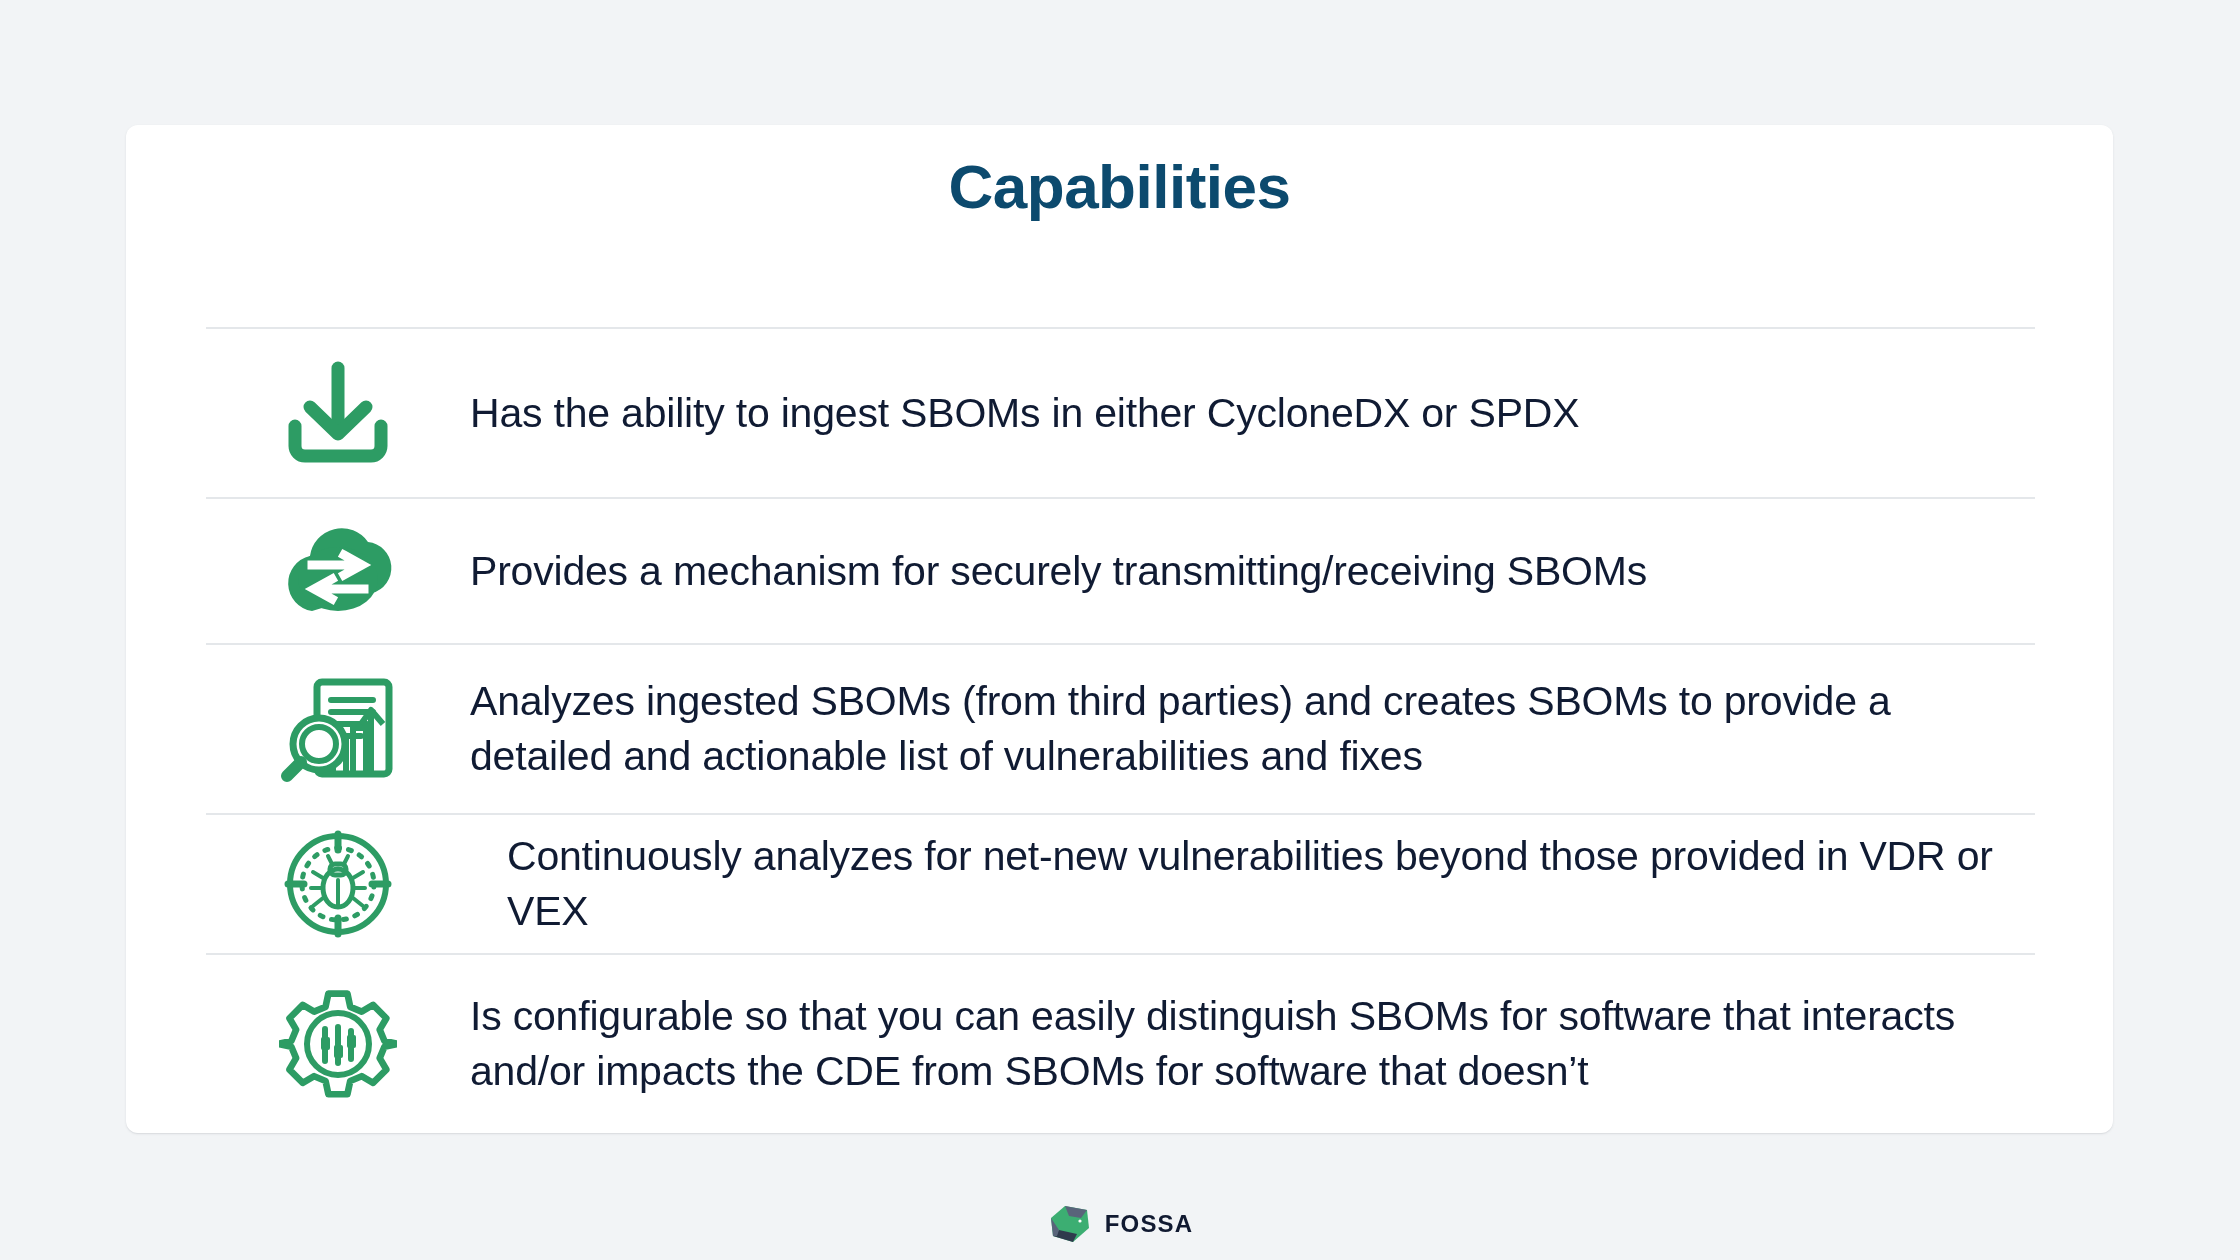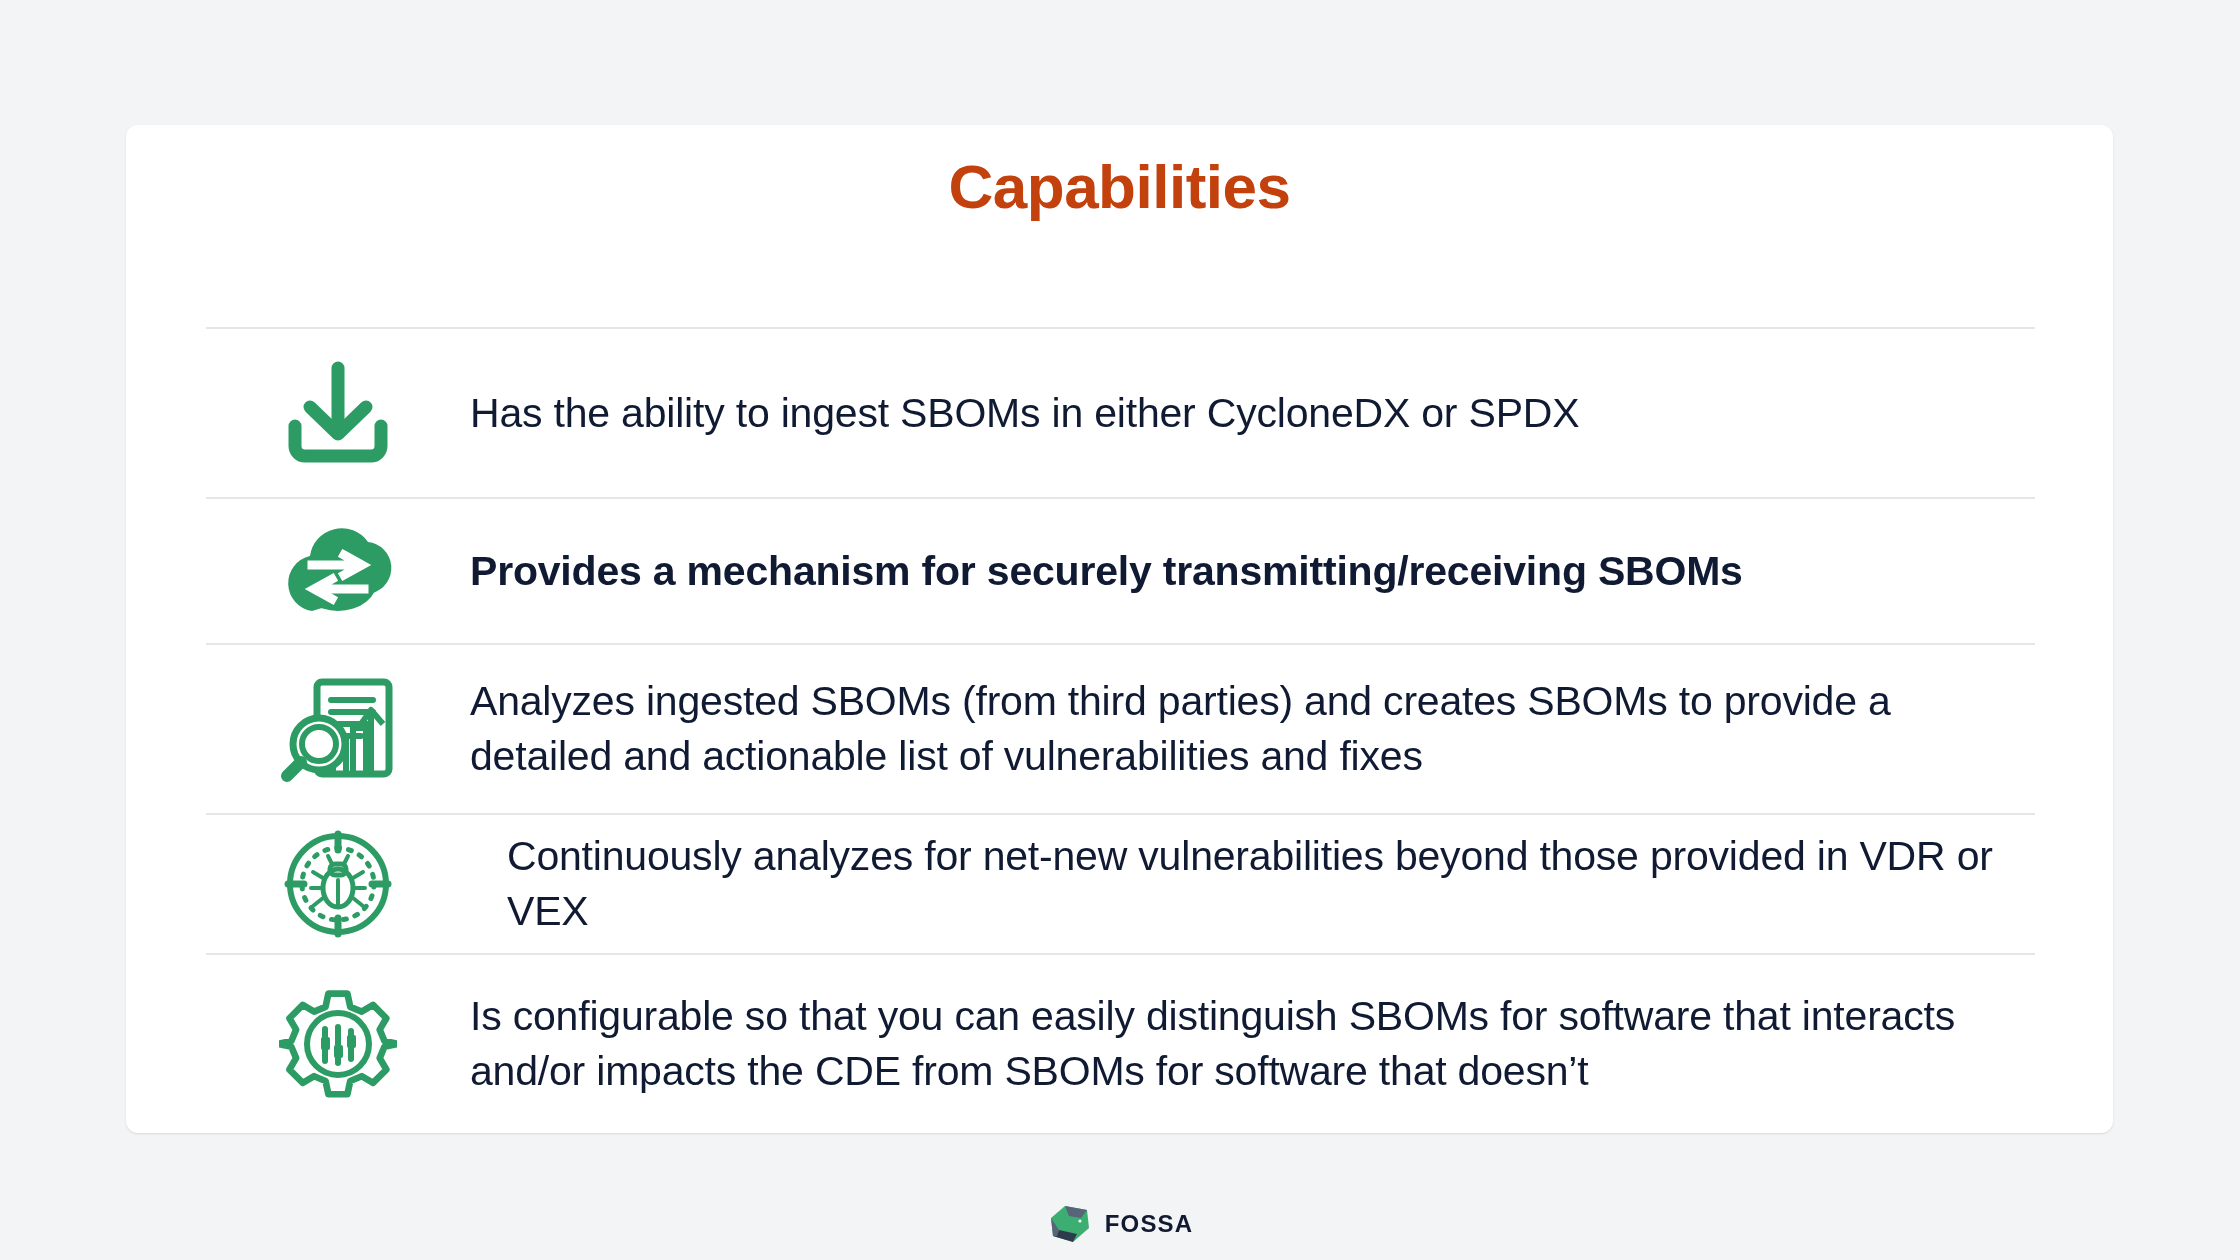--- a/index.html
+++ b/index.html
@@ -33,21 +33,21 @@
 
   .card-title {
     position: absolute;
     top: 26px;
     left: 0;
     width: 100%;
     text-align: center;
     font-size: 62px;
     font-weight: 700;
     letter-spacing: -0.5px;
-    color: #c2410c;
+    color: #0c4a6e;
     font-family: "Liberation Sans", sans-serif;
   }
 
   .rows {
     position: absolute;
     left: 80px;
     top: 158px;
     width: 1829px;
     margin-top: 44px;
   }
@@ -73,21 +73,21 @@
     flex: 1 1 auto;
     font-size: 41px;
     line-height: 1.33;
     color: #101b33;
     letter-spacing: -0.2px;
     padding-right: 20px;
     font-family: "Liberation Sans", sans-serif;
   }
 
   .row-1 { height: 170px; }
-  .row-2 { height: 146px; font-weight: bold; }
+  .row-2 { height: 146px; }
   .row-3 { height: 170px; }
   .row-4 { height: 140px; gap: 37px; }
   .row-5 { height: 180px; }
 
   .footer {
     position: absolute;
     left: 0;
     top: 1168px;
     width: 100%;
     display: flex;

